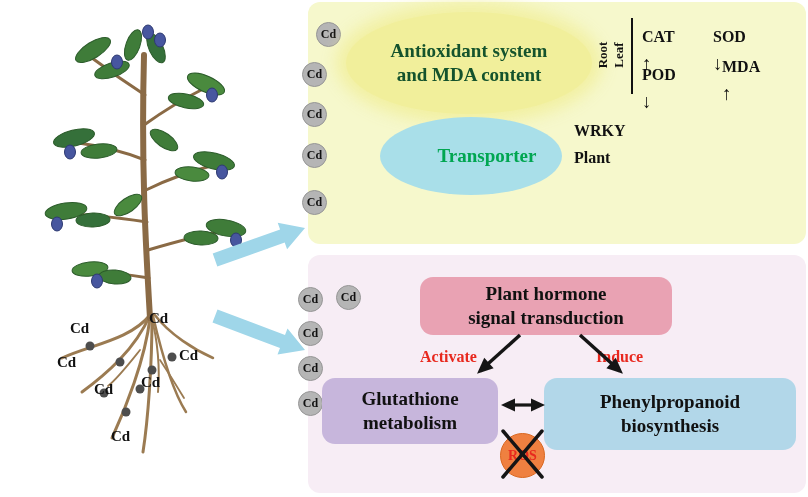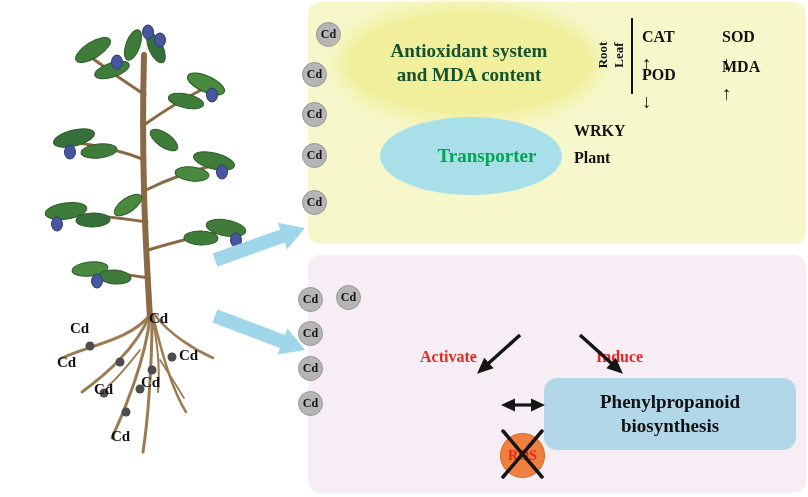--- a/index.html
+++ b/index.html
@@ -162,21 +162,21 @@
     </div>
     <div class="organ-wrap" style="left:303px;top:22px">
       <span>Leaf</span>
     </div>
     <div class="vbar" style="left:323px;top:16px;height:76px"></div>
 
     <div class="enzyme" style="left:334px;top:26px">
       <span>CAT</span>
       <span class="arr">↑</span>
     </div>
-    <div class="enzyme" style="left:414px;top:26px">
+    <div class="enzyme" style="left:405px;top:26px">
       <span>SOD</span>
       <span class="arr">↓</span>
     </div>
     <div class="enzyme" style="left:334px;top:64px">
       <span>POD</span>
       <span class="arr">↓</span>
     </div>
     <div class="enzyme" style="left:414px;top:56px">
       <span>MDA</span>
       <span class="arr">↑</span>
@@ -191,24 +191,30 @@
   </div>
 
   <div class="panel bottom-panel">
 
     <div class="cd-chip" style="left:-10px;top:32px">Cd</div>
     <div class="cd-chip" style="left:28px;top:30px">Cd</div>
     <div class="cd-chip" style="left:-10px;top:66px">Cd</div>
     <div class="cd-chip" style="left:-10px;top:101px">Cd</div>
     <div class="cd-chip" style="left:-10px;top:136px">Cd</div>
 
+    <div class="box hormone">
+      <span>Plant hormone signal transduction</span>
+    </div>
 
     <div class="action" style="left:112px;top:93px">Activate</div>
     <div class="action" style="left:288px;top:93px">Induce</div>
 
+    <div class="box glut">
+      <span>Glutathione metabolism</span>
+    </div>
     <div class="box phenyl">
       <span>Phenylpropanoid biosynthesis</span>
     </div>
 
     <div class="ros">
       <span>ROS</span>
     </div>
 
     <svg class="overlay" width="498" height="238" viewBox="0 0 498 238">
       <defs>

